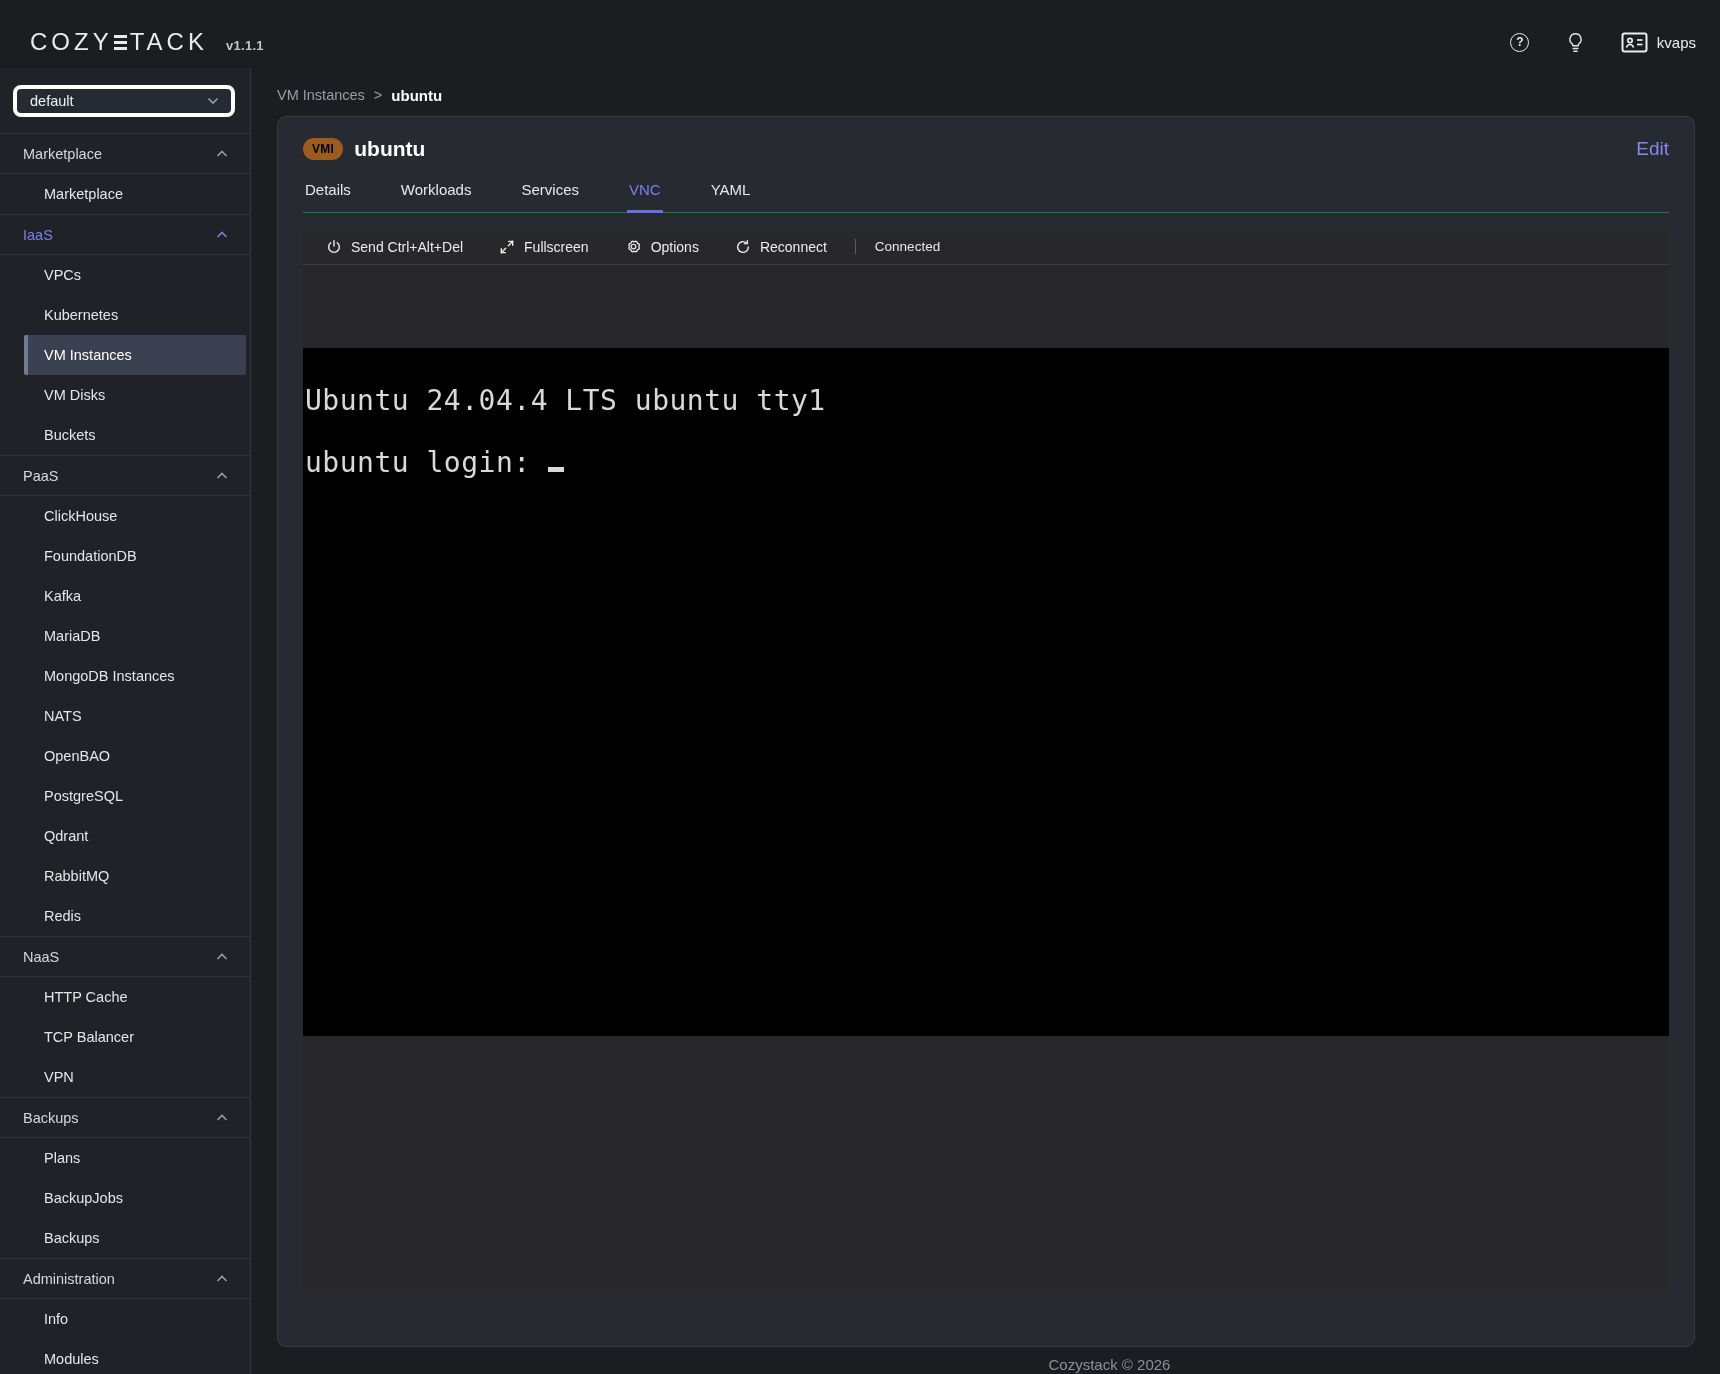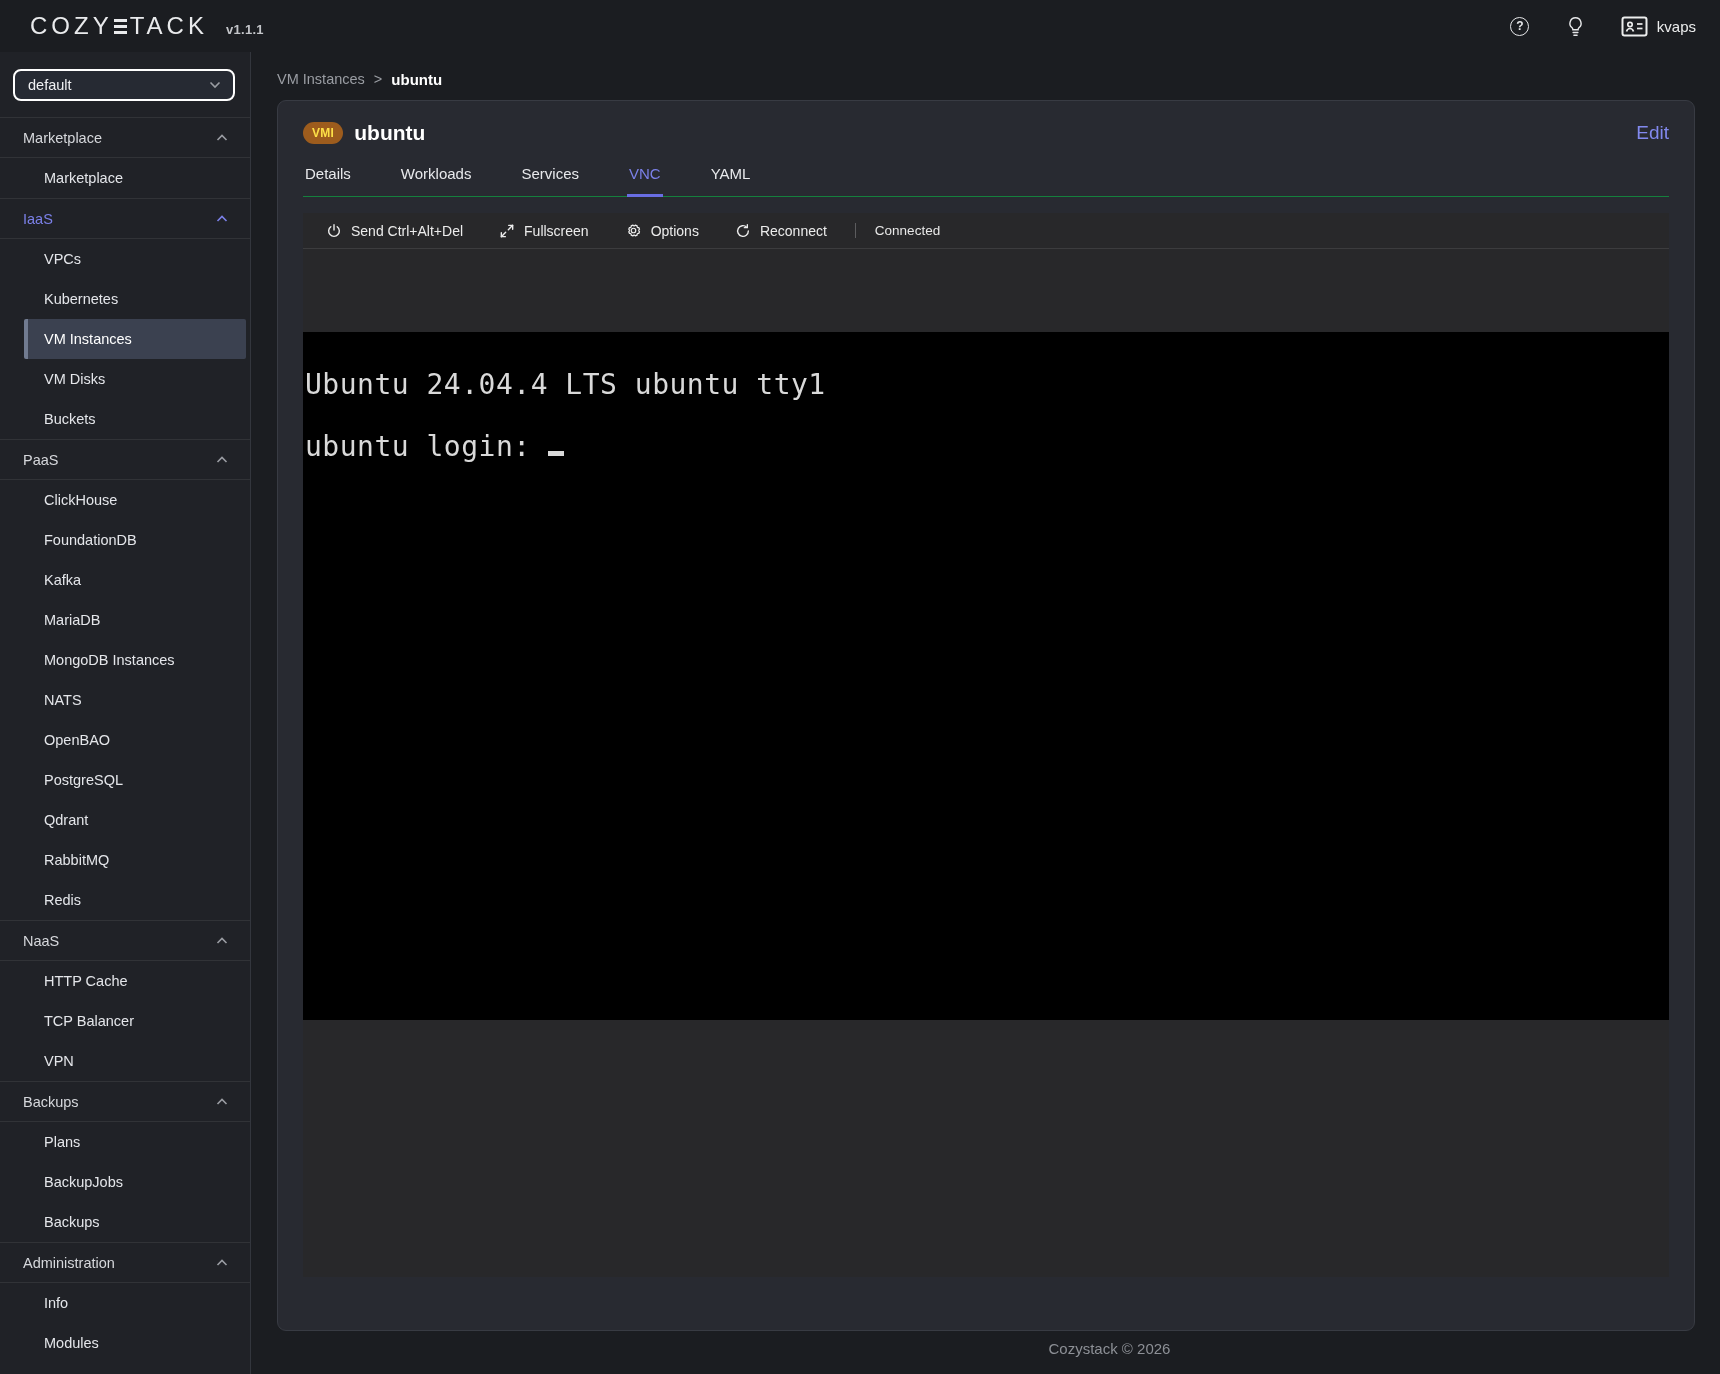--- a/index.html
+++ b/index.html
@@ -1,54 +1,54 @@
 <!DOCTYPE html>
 <html><head>
 <meta charset="utf-8">
 <style>
   * { margin:0; padding:0; box-sizing:border-box; }
   html,body { background:#17181c; }
   body { font-family:"Liberation Sans","DejaVu Sans",sans-serif; }
   .app { position:relative; width:1720px; height:1374px; background:#1b1d21; overflow:hidden; }
 
   
-  .topbar { height:52px; display:flex; align-items:center; justify-content:space-between; padding:0 24px 0 30px; background:#1b1d21; }
+  .topbar { height:52px; display:flex; align-items:center; justify-content:space-between; padding:0 24px 0 30px; background:#1b1d21;margin-top:16px; }
   .logo-wrap { display:flex; align-items:baseline; gap:18px; cursor:pointer; }
   .logo { color:#e9eaec; font-size:24px; font-weight:300; letter-spacing:4px; display:flex; align-items:center; }
   .xi { display:inline-flex; flex-direction:column; gap:3px; margin:0 3px 0 1px; }
   .xi i { display:block; width:13px; height:3px; background:#e9eaec; }
   .version { color:#c3c5c9; font-size:13px; font-weight:700; letter-spacing:.3px; }
   .topbar-right { display:flex; align-items:center; gap:34px; }
   .icon-btn { width:22px; height:22px; display:flex; align-items:center; justify-content:center; color:#e6e7e9; cursor:pointer; }
   .help-circle { width:19px; height:19px; border:1.6px solid #e6e7e9; border-radius:50%; display:flex; align-items:center; justify-content:center; font-size:12px; font-weight:700; color:#e6e7e9; }
   .user-chip { display:flex; align-items:center; gap:9px; color:#eceded; font-size:15px; cursor:pointer; }
 
   
   .body-row { display:flex; height:1322px; }
 
   
   .sidebar { width:251px; min-width:251px; background:#202227; border-right:1px solid #33363d; overflow:hidden; }
-  .project-select { margin:17px 15px 16px 13px; height:32px; background:#262a33; border:2px solid #ffffff; border-radius:8px; display:flex; align-items:center; justify-content:space-between; padding:0 12px 0 13px; color:#f0f1f3; font-size:14.5px; cursor:pointer; }
+  .project-select { margin:17px 15px 16px 13px; height:32px; background:#262a33; border:4px solid #ffffff; border-radius:8px; display:flex; align-items:center; justify-content:space-between; padding:0 12px 0 13px; color:#f0f1f3; font-size:14.5px; cursor:pointer; }
   .group-header { height:41px; display:flex; align-items:center; justify-content:space-between; padding:0 22px 0 23px; color:#d6d8dc; font-size:14.5px; border-top:1px solid rgba(255,255,255,.08); border-bottom:1px solid rgba(255,255,255,.08); cursor:pointer; }
   .group-header.accent { color:#7b80e8; }
   .group-header.accent .chev { color:#7b80e8; }
   .chev { color:#9a9da3; display:flex; }
   .nav-item { height:40px; display:flex; align-items:center; padding-left:44px; color:#e4e6ea; font-size:14.5px; cursor:pointer; }
   .nav-item.selected { margin:0 4px 0 24px; padding-left:16px; background:#3b4150; border-left:4px solid #717b90; border-radius:2px; color:#ffffff; }
 
   
   .content { flex:1; display:flex; flex-direction:column; }
   .breadcrumb { margin:13px 0 0 26px; height:28px; display:flex; align-items:center; gap:9px; font-size:14.5px; }
   .crumb-parent { color:#9a9da3; cursor:pointer; }
   .crumb-sep { color:#9a9da3; }
   .crumb-current { color:#ffffff; font-weight:600; font-size:15px; }
 
   .card { margin:7px 25px 0 26px; height:1231px; background:#282a31; border:1px solid #383b43; border-radius:9px; padding:20px 25px 0 25px; position:relative; }
   .card-head { display:flex; align-items:center; }
-  .res-badge { background:#9d5c1d; color:#fde047; font-size:12px; font-weight:700; letter-spacing:.3px; padding:4px 9px; border-radius:12px; margin-right:11px; }
+  .res-badge { background:#9d5c1d; color:#000000; font-size:12px; font-weight:700; letter-spacing:.3px; padding:4px 9px; border-radius:12px; margin-right:11px; }
   .res-title { color:#fff; font-size:21px; font-weight:600; }
   .edit-link { margin-left:auto; color:#8289ee; font-size:19px; cursor:pointer; }
 
   .tabs { margin-top:20px; display:flex; gap:46px; border-bottom:1px solid #15803d; }
   .tab { padding:0 2px 12px 2px; color:#e8e9ec; font-size:15px; font-weight:500; cursor:pointer; margin-bottom:-1px; }
   .tab.active { color:#7b80e8; border-bottom:3px solid #696ee3; }
 
   
   .vnc { margin-top:16px; background:#28282a; }
   .vnc-toolbar { height:36px; display:flex; align-items:center; padding:0 23px; border-bottom:1px solid #3c3c3e; color:#ececec; }

